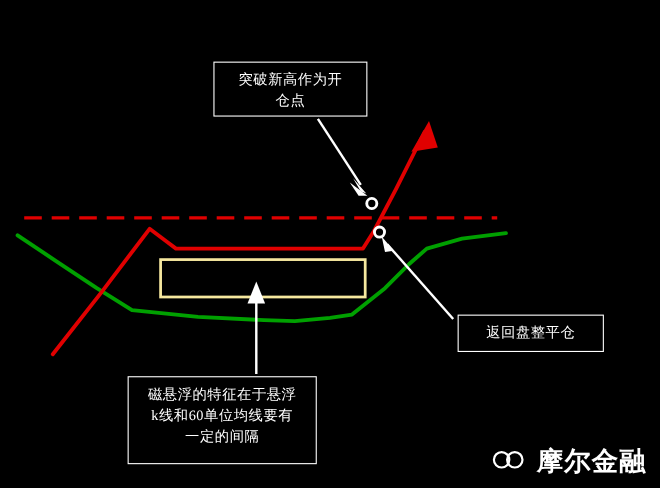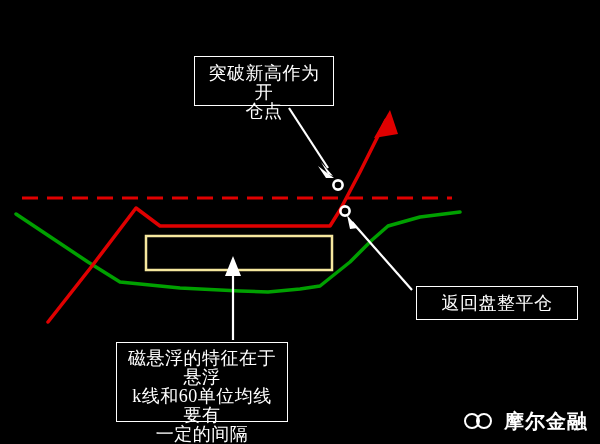--- a/index.html
+++ b/index.html
@@ -21,21 +21,21 @@
     top: 0;
     width: 600px;
     height: 444px;
   }
   .callout {
     position: absolute;
     box-sizing: border-box;
     background: #000000;
     border: 1px solid #ffffff;
     color: #ffffff;
-    font-size: 18px;
+    font-size: 13px;
     line-height: 19px;
     padding: 6px 8px;
     text-align: center;
     white-space: pre-line;
     letter-spacing: 0.5px;
   }
   #callout-top {
     left: 194px;
     top: 56px;
     width: 140px;
@@ -45,34 +45,34 @@
     left: 116px;
     top: 342px;
     width: 172px;
     height: 80px;
     text-align: center;
     font-family: Liberation Serif, serif;
   }
   #callout-right {
     left: 416px;
     top: 286px;
-    width: 162px;
+    width: 133px;
     height: 34px;
     line-height: 22px;
     padding: 5px 8px;
   }
   #watermark {
     position: absolute;
     right: 12px;
     bottom: 10px;
     display: flex;
     align-items: center;
     gap: 6px;
     color: #ffffff;
-    font-size: 20px;
+    font-size: 24px;
     font-weight: bold;
     letter-spacing: 1px;
   }
   #watermark .wm-logo {
     display: inline-block;
     width: 34px;
     height: 20px;
     position: relative;
   }
   #watermark .wm-logo .ring {

